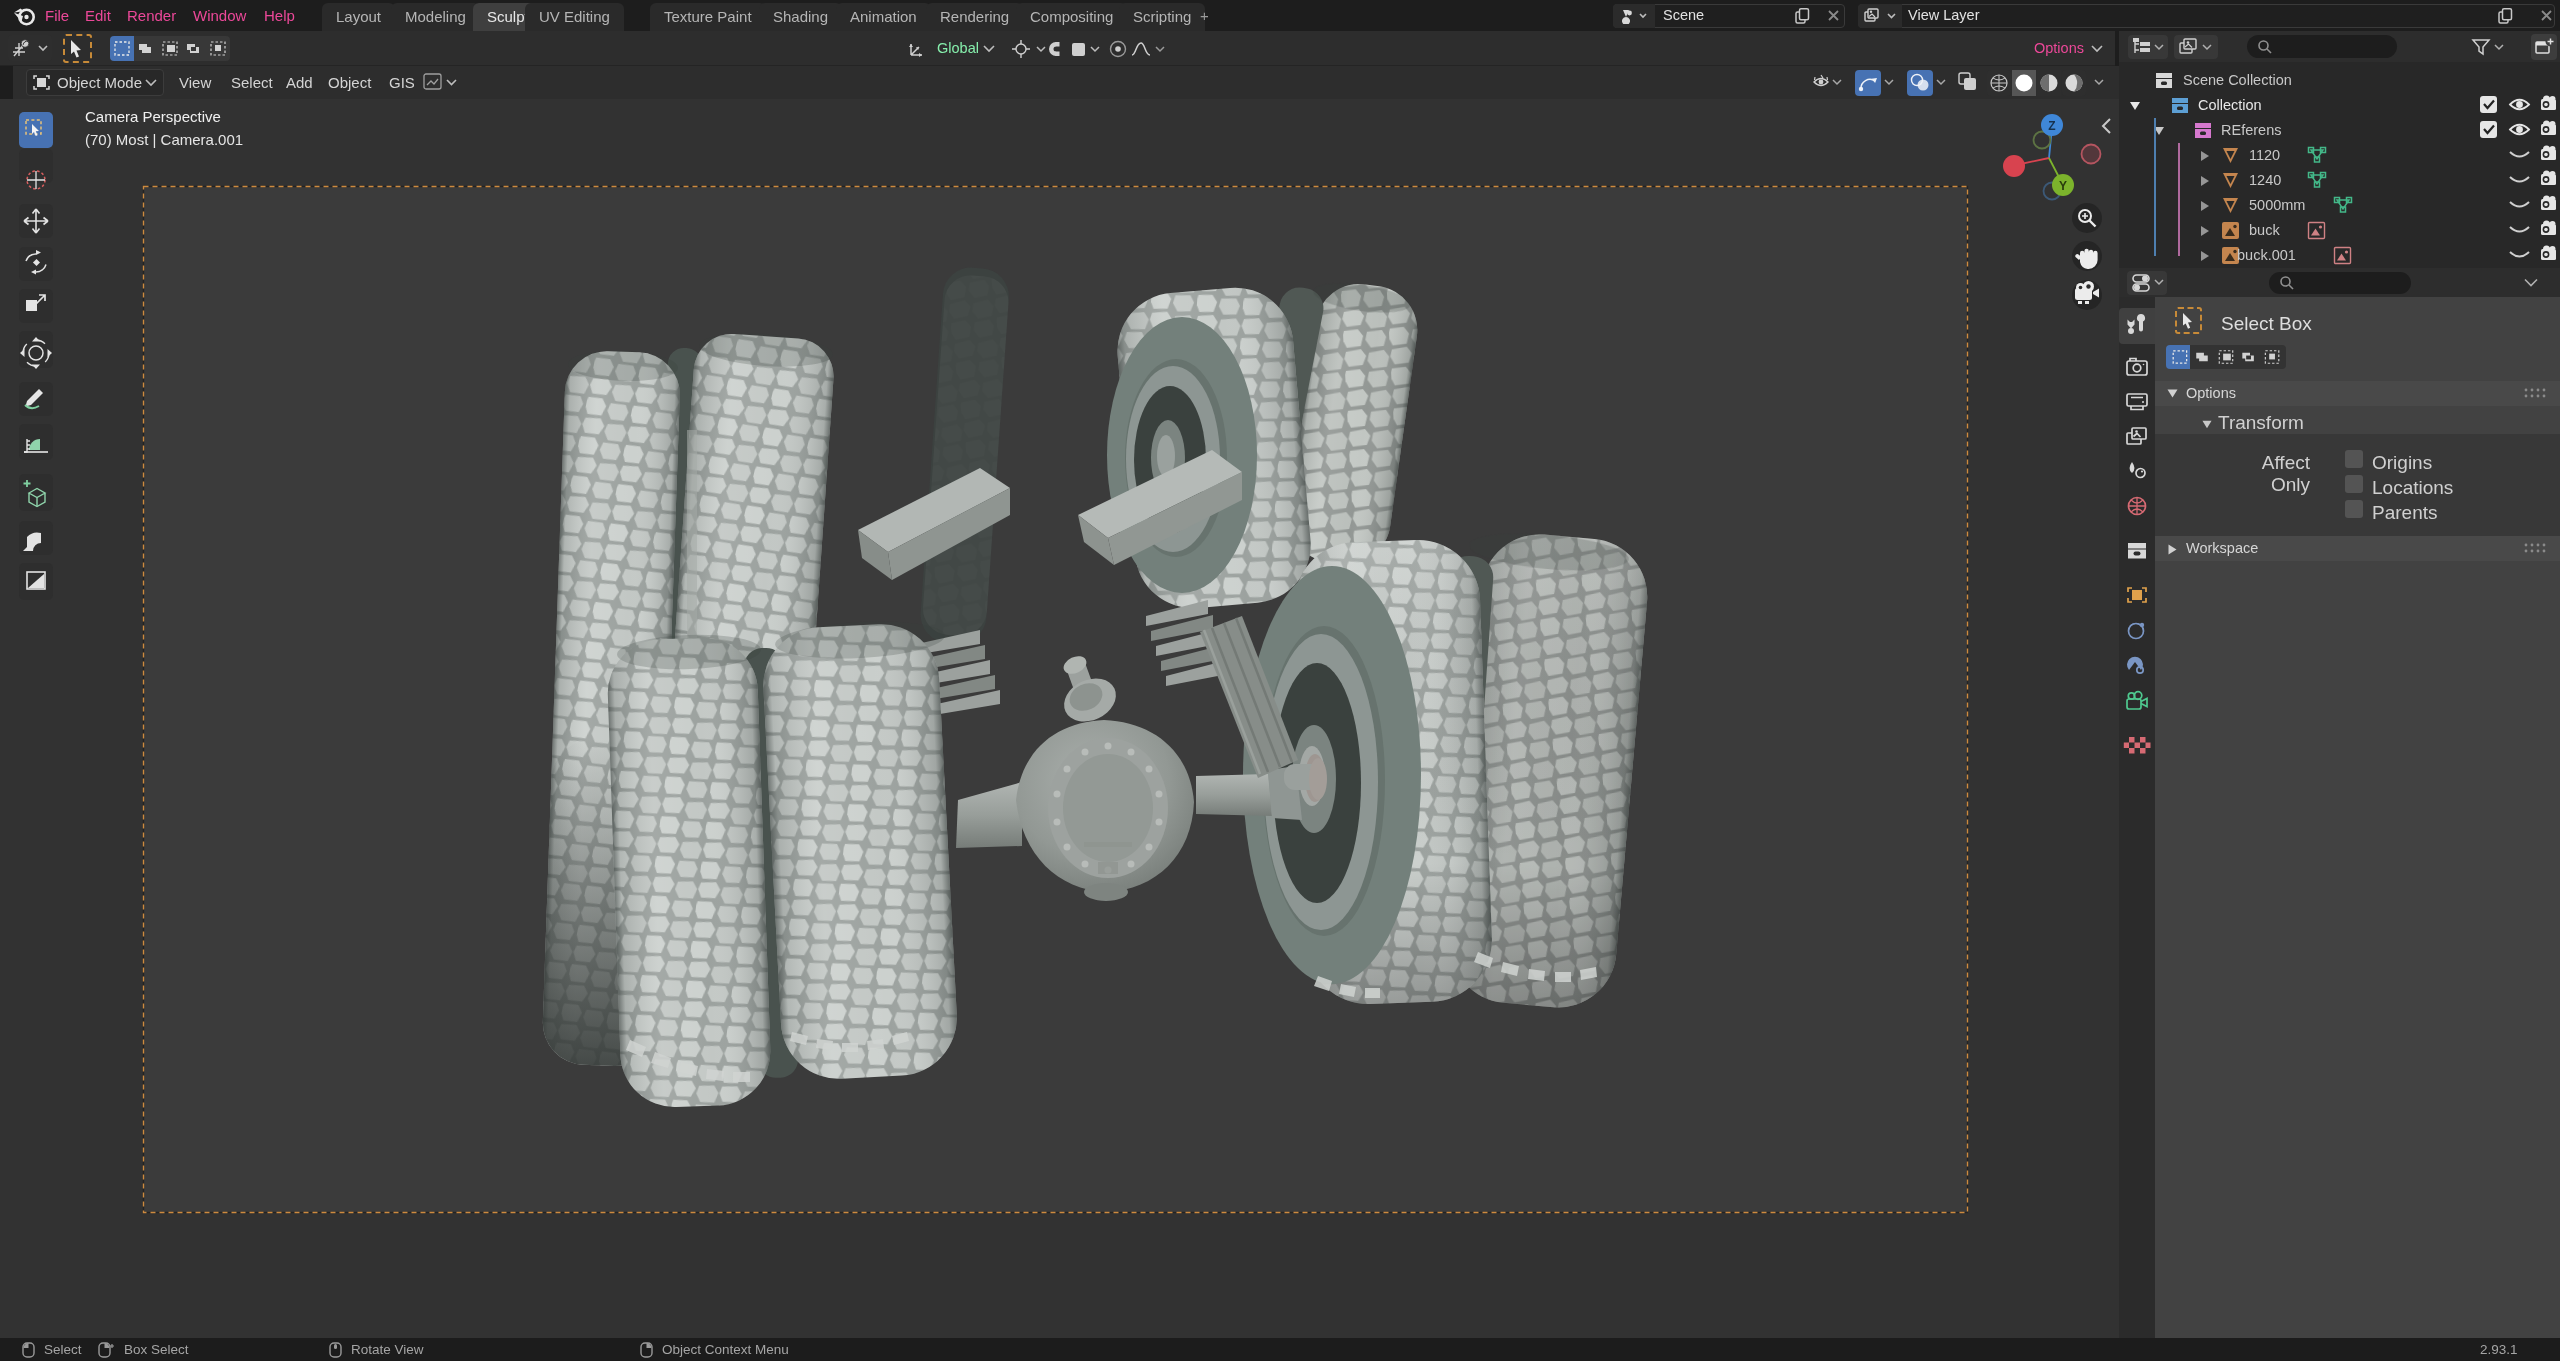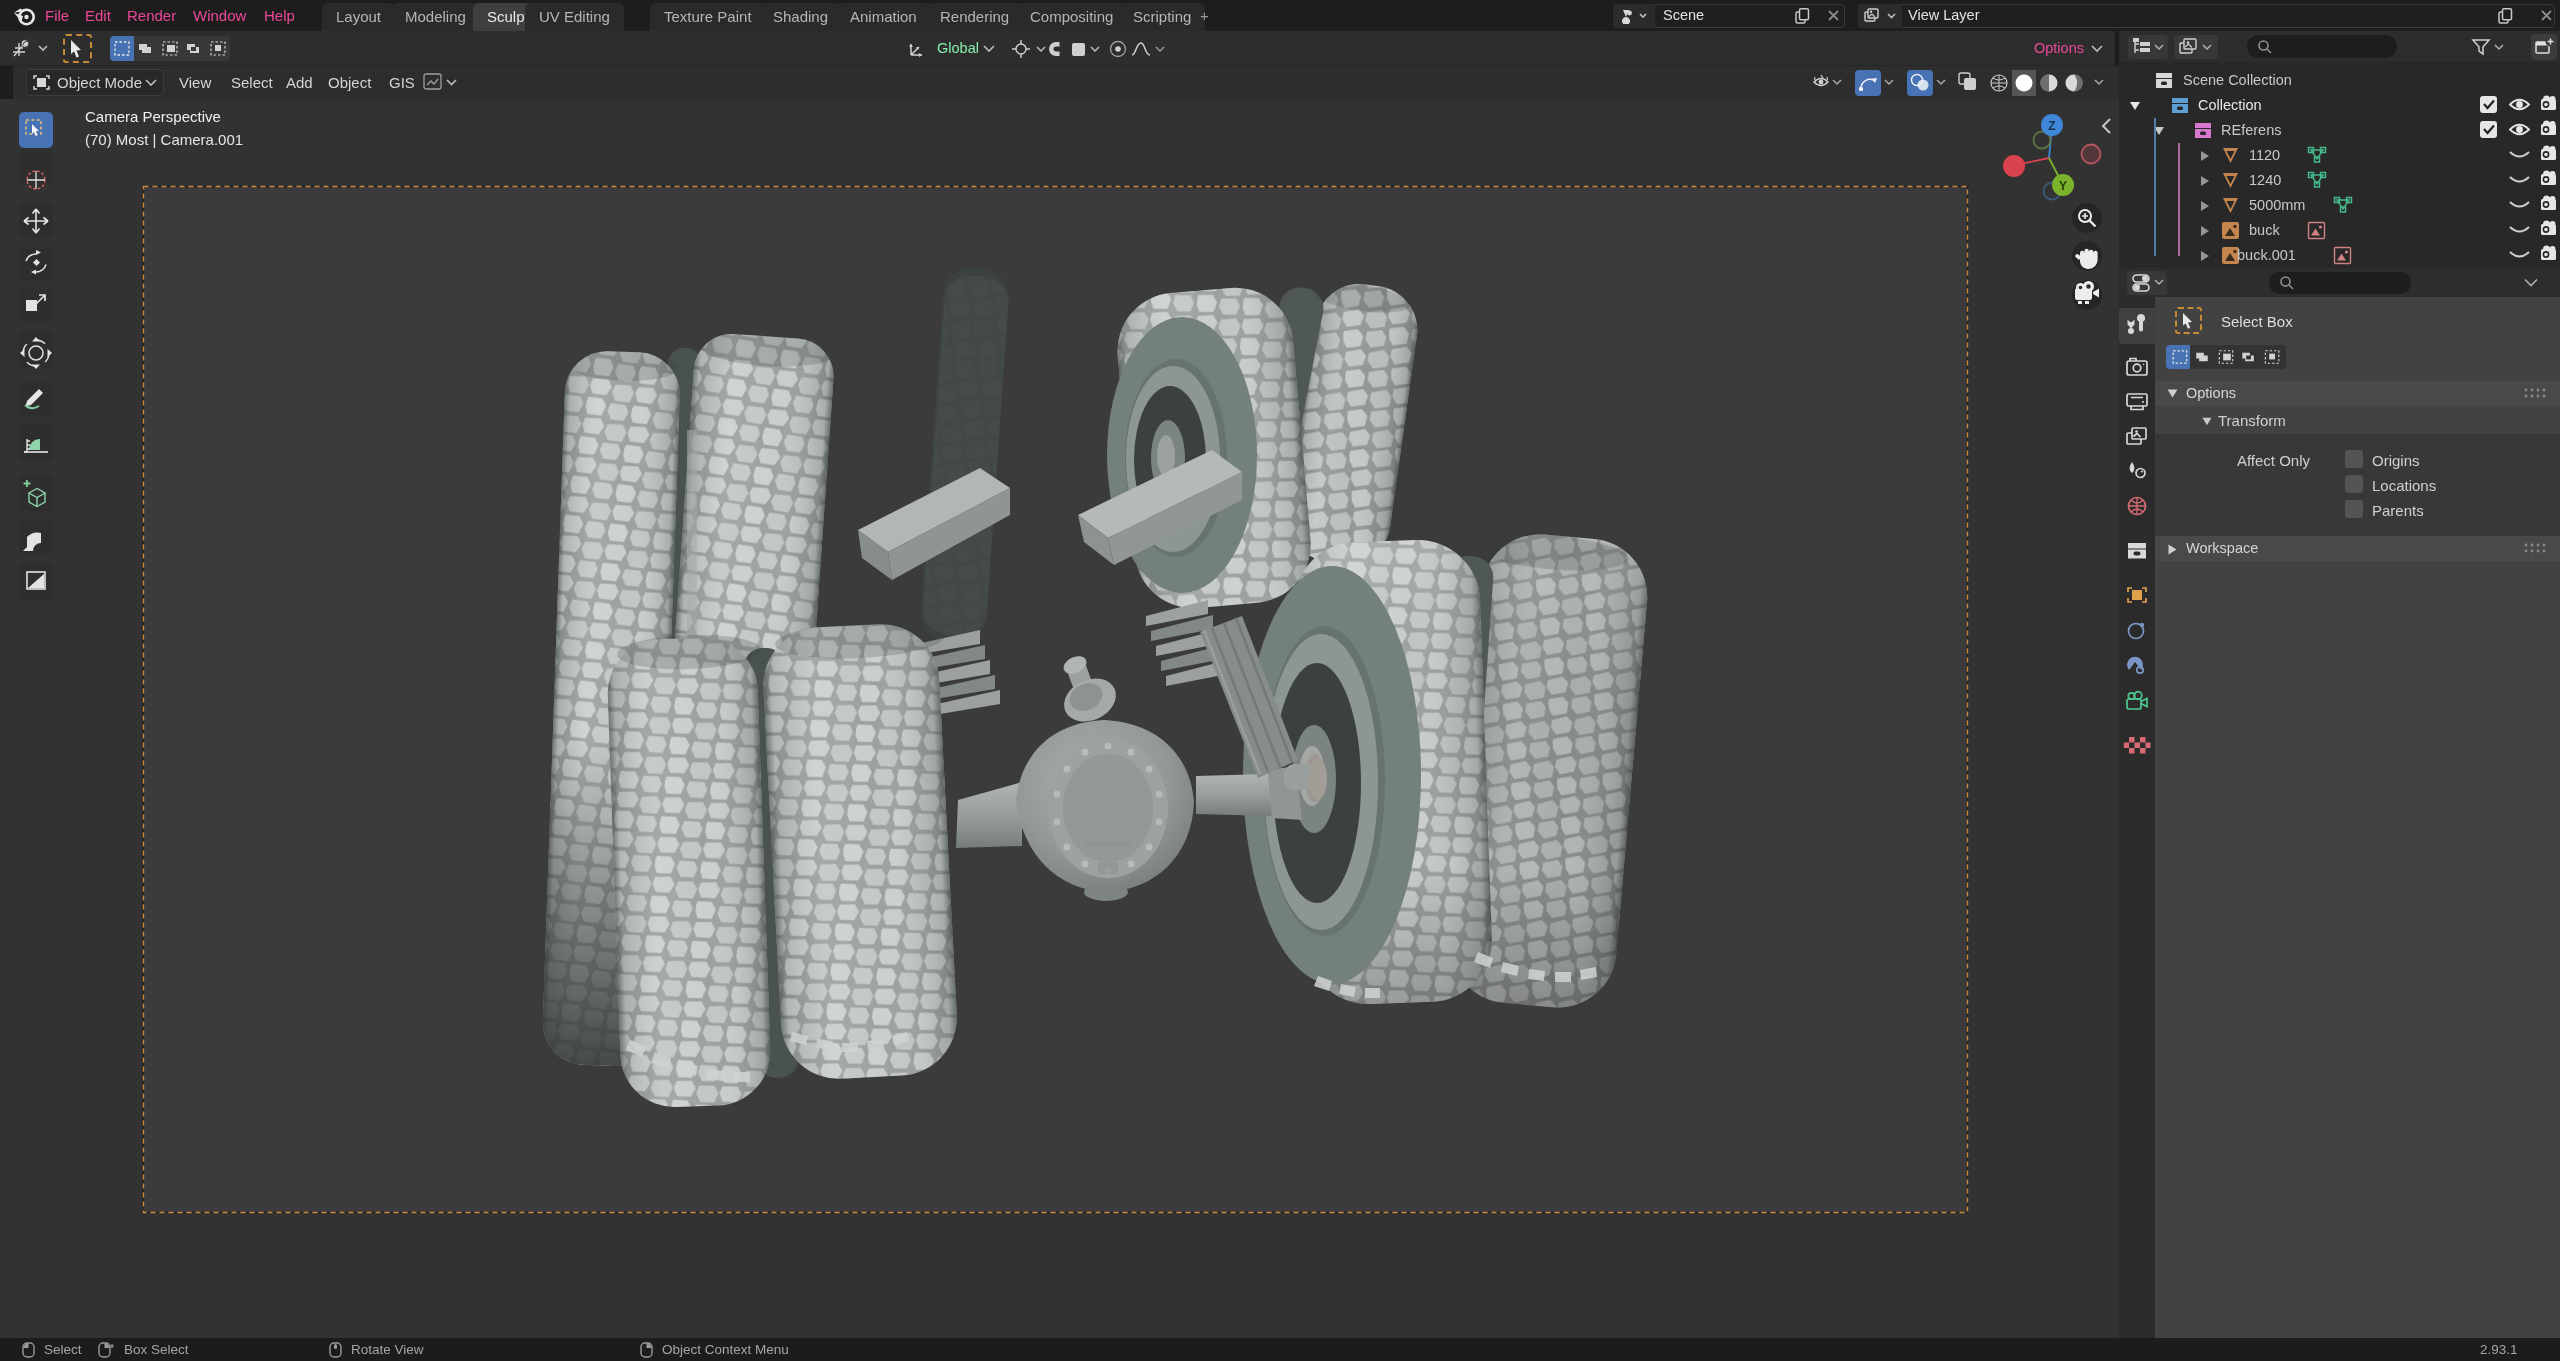--- a/index.html
+++ b/index.html
@@ -40,21 +40,21 @@
   #outliner { position:absolute; left:2119px; top:31px; width:441px; height:237px; background:#282828; }
   #outlinerhdr { position:absolute; left:0; top:0; width:441px; height:31px; background:#2d2d2d; }
   .orow { position:absolute; left:0; width:441px; height:25px; font-size:14.5px; color:#c8c8c8; line-height:25px; }
 
   
   #props { position:absolute; left:2119px; top:268px; width:441px; height:1070px; background:#2b2b2b; }
   #propshdr { position:absolute; left:0; top:0; width:441px; height:29px; background:#2d2d2d; }
   #propsmain { position:absolute; left:36px; top:29px; width:405px; height:1041px; background:#424242; }
   .pband { position:absolute; left:0; width:405px; height:25px; background:#494949; color:#d6d6d6;
            font-size:14.5px; line-height:25px; }
-  .ptext { color:#d0d0d0; font-size:15px; }
+  .ptext { color:#d0d0d0; font-size:19px; }
 </style>
 </head>
 <body>
 <div id="page">
   <div id="topbar">
     <svg class="abs" style="left:12px;top:3px" width="26" height="26" viewBox="0 0 26 26">
       <circle cx="14.5" cy="14" r="7.2" fill="none" stroke="#e8e8e8" stroke-width="2.6"></circle>
       <circle cx="14.5" cy="14" r="2.2" fill="#e8e8e8"></circle>
       <path d="M2 9.5 L12 8.2 L8.5 5.5 Z" fill="#e8e8e8"></path>
       <path d="M2 9.8 C5 13.5 7 16 9.5 18.5 L11 13 Z" fill="#e8e8e8"></path>

